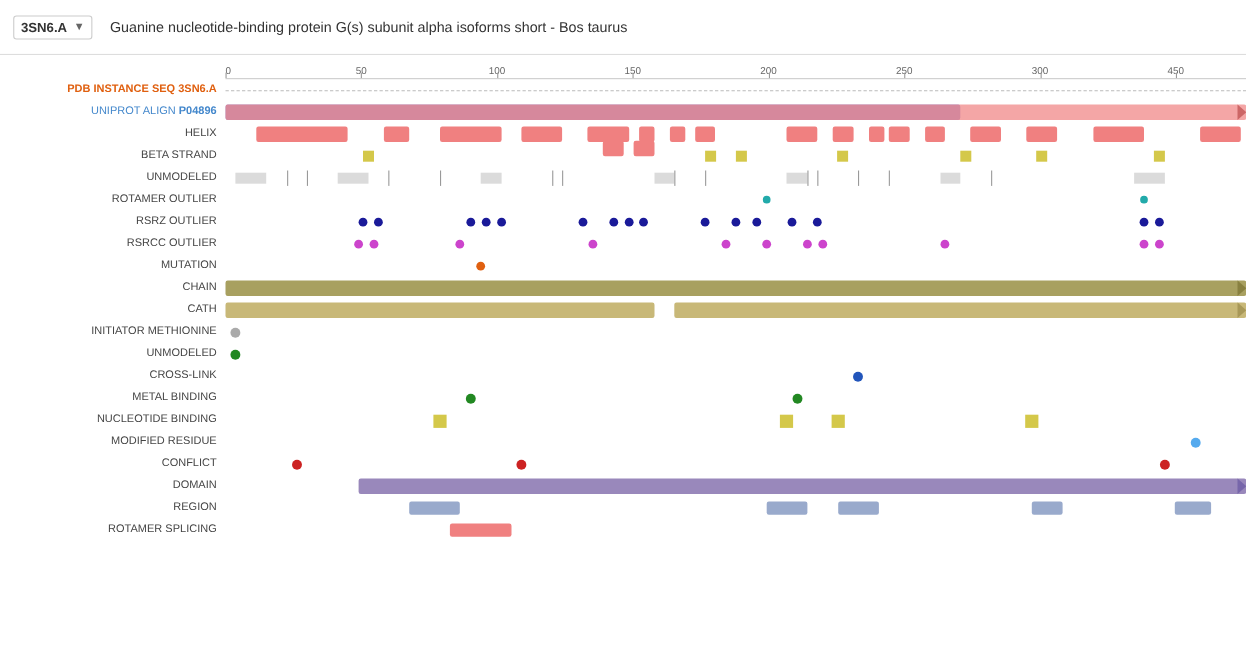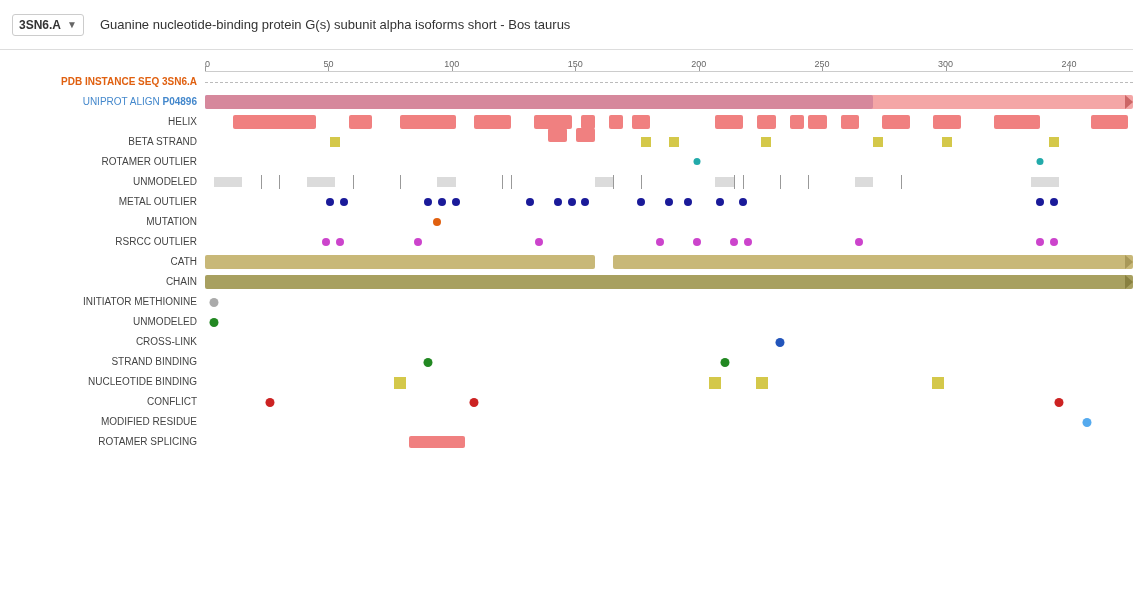--- a/index.html
+++ b/index.html
@@ -56,21 +56,21 @@
         <div class="row-label" style="height:22px;"></div>
         <div style="flex:1; position:relative; height:22px; border-bottom:1px solid #ccc;">
 
           <span style="position:absolute; left:0%; bottom:2px; font-size:9px; color:#666;">0</span>
           <span style="position:absolute; left:13.3%; bottom:2px; font-size:9px; color:#666; transform:translateX(-50%);">50</span>
           <span style="position:absolute; left:26.6%; bottom:2px; font-size:9px; color:#666; transform:translateX(-50%);">100</span>
           <span style="position:absolute; left:39.9%; bottom:2px; font-size:9px; color:#666; transform:translateX(-50%);">150</span>
           <span style="position:absolute; left:53.2%; bottom:2px; font-size:9px; color:#666; transform:translateX(-50%);">200</span>
           <span style="position:absolute; left:66.5%; bottom:2px; font-size:9px; color:#666; transform:translateX(-50%);">250</span>
           <span style="position:absolute; left:79.8%; bottom:2px; font-size:9px; color:#666; transform:translateX(-50%);">300</span>
-          <span style="position:absolute; left:93.1%; bottom:2px; font-size:9px; color:#666; transform:translateX(-50%);">240</span>
+          <span style="position:absolute; left:93.1%; bottom:2px; font-size:9px; color:#666; transform:translateX(-50%);">450</span>
 
           <div style="position:absolute;left:0%;bottom:0;width:1px;height:5px;background:#999;"></div>
           <div style="position:absolute;left:13.3%;bottom:0;width:1px;height:5px;background:#999;"></div>
           <div style="position:absolute;left:26.6%;bottom:0;width:1px;height:5px;background:#999;"></div>
           <div style="position:absolute;left:39.9%;bottom:0;width:1px;height:5px;background:#999;"></div>
           <div style="position:absolute;left:53.2%;bottom:0;width:1px;height:5px;background:#999;"></div>
           <div style="position:absolute;left:66.5%;bottom:0;width:1px;height:5px;background:#999;"></div>
           <div style="position:absolute;left:79.8%;bottom:0;width:1px;height:5px;background:#999;"></div>
           <div style="position:absolute;left:93.1%;bottom:0;width:1px;height:5px;background:#999;"></div>
         </div>
@@ -127,28 +127,20 @@
           <div class="square" style="left:14%;background:#d4c84a;"></div>
           <div class="square" style="left:47.5%;background:#d4c84a;"></div>
           <div class="square" style="left:50.5%;background:#d4c84a;"></div>
           <div class="square" style="left:60.5%;background:#d4c84a;"></div>
           <div class="square" style="left:72.5%;background:#d4c84a;"></div>
           <div class="square" style="left:80%;background:#d4c84a;"></div>
           <div class="square" style="left:91.5%;background:#d4c84a;"></div>
         </div>
       </div>
 
-
-      <div class="row-outer">
-        <div class="row-label">ROTAMER OUTLIER</div>
-        <div class="track">
-          <div class="dot" style="left:53%;background:#22aaaa;width:7px;height:7px;"></div>
-          <div class="dot" style="left:90%;background:#22aaaa;width:7px;height:7px;"></div>
-        </div>
-      </div>
 
       <div class="row-outer">
         <div class="row-label">UNMODELED</div>
         <div class="track">
           <div style="position:absolute;left:1%;width:3%;height:10px;top:5px;background:#ccc;opacity:0.7;"></div>
           <div style="position:absolute;left:6%;width:1px;height:14px;top:3px;background:#999;"></div>
           <div style="position:absolute;left:8%;width:1px;height:14px;top:3px;background:#999;"></div>
           <div style="position:absolute;left:11%;width:3%;height:10px;top:5px;background:#ccc;opacity:0.7;"></div>
           <div style="position:absolute;left:16%;width:1px;height:14px;top:3px;background:#999;"></div>
           <div style="position:absolute;left:21%;width:1px;height:14px;top:3px;background:#999;"></div>
@@ -163,21 +155,29 @@
           <div style="position:absolute;left:58%;width:1px;height:14px;top:3px;background:#999;"></div>
           <div style="position:absolute;left:62%;width:1px;height:14px;top:3px;background:#999;"></div>
           <div style="position:absolute;left:65%;width:1px;height:14px;top:3px;background:#999;"></div>
           <div style="position:absolute;left:70%;width:2%;height:10px;top:5px;background:#ccc;opacity:0.7;"></div>
           <div style="position:absolute;left:75%;width:1px;height:14px;top:3px;background:#999;"></div>
           <div style="position:absolute;left:89%;width:3%;height:10px;top:5px;background:#ccc;opacity:0.7;"></div>
         </div>
       </div>
 
       <div class="row-outer">
-        <div class="row-label">METAL OUTLIER</div>
+        <div class="row-label">ROTAMER OUTLIER</div>
+        <div class="track">
+          <div class="dot" style="left:53%;background:#22aaaa;width:7px;height:7px;"></div>
+          <div class="dot" style="left:90%;background:#22aaaa;width:7px;height:7px;"></div>
+        </div>
+      </div>
+
+      <div class="row-outer">
+        <div class="row-label">RSRZ OUTLIER</div>
         <div class="track">
           <div class="dot" style="left:13.5%;background:#1a1a99;width:8px;height:8px;"></div>
           <div class="dot" style="left:15%;background:#1a1a99;width:8px;height:8px;"></div>
           <div class="dot" style="left:24%;background:#1a1a99;width:8px;height:8px;"></div>
           <div class="dot" style="left:25.5%;background:#1a1a99;width:8px;height:8px;"></div>
           <div class="dot" style="left:27%;background:#1a1a99;width:8px;height:8px;"></div>
           <div class="dot" style="left:35%;background:#1a1a99;width:8px;height:8px;"></div>
           <div class="dot" style="left:38%;background:#1a1a99;width:8px;height:8px;"></div>
           <div class="dot" style="left:39.5%;background:#1a1a99;width:8px;height:8px;"></div>
           <div class="dot" style="left:41%;background:#1a1a99;width:8px;height:8px;"></div>
@@ -185,62 +185,62 @@
           <div class="dot" style="left:50%;background:#1a1a99;width:8px;height:8px;"></div>
           <div class="dot" style="left:52%;background:#1a1a99;width:8px;height:8px;"></div>
           <div class="dot" style="left:55.5%;background:#1a1a99;width:8px;height:8px;"></div>
           <div class="dot" style="left:58%;background:#1a1a99;width:8px;height:8px;"></div>
           <div class="dot" style="left:90%;background:#1a1a99;width:8px;height:8px;"></div>
           <div class="dot" style="left:91.5%;background:#1a1a99;width:8px;height:8px;"></div>
         </div>
       </div>
 
       <div class="row-outer">
-        <div class="row-label">MUTATION</div>
-        <div class="track">
-          <div class="dot" style="left:25%;background:#e06010;width:8px;height:8px;"></div>
-        </div>
-      </div>
-
-      <div class="row-outer">
         <div class="row-label">RSRCC OUTLIER</div>
         <div class="track">
           <div class="dot" style="left:13%;background:#cc44cc;width:8px;height:8px;"></div>
           <div class="dot" style="left:14.5%;background:#cc44cc;width:8px;height:8px;"></div>
           <div class="dot" style="left:23%;background:#cc44cc;width:8px;height:8px;"></div>
           <div class="dot" style="left:36%;background:#cc44cc;width:8px;height:8px;"></div>
           <div class="dot" style="left:49%;background:#cc44cc;width:8px;height:8px;"></div>
           <div class="dot" style="left:53%;background:#cc44cc;width:8px;height:8px;"></div>
           <div class="dot" style="left:57%;background:#cc44cc;width:8px;height:8px;"></div>
           <div class="dot" style="left:58.5%;background:#cc44cc;width:8px;height:8px;"></div>
           <div class="dot" style="left:70.5%;background:#cc44cc;width:8px;height:8px;"></div>
           <div class="dot" style="left:90%;background:#cc44cc;width:8px;height:8px;"></div>
           <div class="dot" style="left:91.5%;background:#cc44cc;width:8px;height:8px;"></div>
         </div>
       </div>
 
       <div class="row-outer">
+        <div class="row-label">MUTATION</div>
+        <div class="track">
+          <div class="dot" style="left:25%;background:#e06010;width:8px;height:8px;"></div>
+        </div>
+      </div>
+
+      <div class="row-outer">
+        <div class="row-label">CHAIN</div>
+        <div class="track">
+          <div class="bar" style="left:0%;width:100%;background:#a8a060;height:14px;"></div>
+          <div style="position:absolute;right:0;top:3px;width:0;height:0;border-top:7px solid transparent;border-bottom:7px solid transparent;border-left:8px solid #888040;"></div>
+        </div>
+      </div>
+
+      <div class="row-outer">
         <div class="row-label">CATH</div>
         <div class="track">
 
           <div class="bar" style="left:0%;width:42%;background:#c8b878;height:14px;"></div>
           <div class="bar" style="left:44%;width:56%;background:#c8b878;height:14px;"></div>
           <div style="position:absolute;right:0;top:3px;width:0;height:0;border-top:7px solid transparent;border-bottom:7px solid transparent;border-left:8px solid #a89858;"></div>
         </div>
       </div>
 
       <div class="row-outer">
-        <div class="row-label">CHAIN</div>
-        <div class="track">
-          <div class="bar" style="left:0%;width:100%;background:#a8a060;height:14px;"></div>
-          <div style="position:absolute;right:0;top:3px;width:0;height:0;border-top:7px solid transparent;border-bottom:7px solid transparent;border-left:8px solid #888040;"></div>
-        </div>
-      </div>
-
-      <div class="row-outer">
         <div class="row-label">INITIATOR METHIONINE</div>
         <div class="track">
           <div class="dot" style="left:1%;background:#aaaaaa;width:9px;height:9px;"></div>
         </div>
       </div>
 
       <div class="row-outer">
         <div class="row-label">UNMODELED</div>
         <div class="track">
           <div class="dot" style="left:1%;background:#228822;width:9px;height:9px;"></div>
@@ -248,54 +248,71 @@
       </div>
 
       <div class="row-outer">
         <div class="row-label">CROSS-LINK</div>
         <div class="track">
           <div class="dot" style="left:62%;background:#2255bb;width:9px;height:9px;"></div>
         </div>
       </div>
 
       <div class="row-outer">
-        <div class="row-label">STRAND BINDING</div>
+        <div class="row-label">METAL BINDING</div>
         <div class="track">
           <div class="dot" style="left:24%;background:#228822;width:9px;height:9px;"></div>
           <div class="dot" style="left:56%;background:#228822;width:9px;height:9px;"></div>
         </div>
       </div>
 
       <div class="row-outer">
         <div class="row-label">NUCLEOTIDE BINDING</div>
         <div class="track">
           <div class="square" style="left:21%;background:#d4c84a;width:12px;height:12px;"></div>
           <div class="square" style="left:55%;background:#d4c84a;width:12px;height:12px;"></div>
           <div class="square" style="left:60%;background:#d4c84a;width:12px;height:12px;"></div>
           <div class="square" style="left:79%;background:#d4c84a;width:12px;height:12px;"></div>
         </div>
       </div>
 
       <div class="row-outer">
+        <div class="row-label">MODIFIED RESIDUE</div>
+        <div class="track">
+          <div class="dot" style="left:95%;background:#55aaee;width:9px;height:9px;"></div>
+        </div>
+      </div>
+
+      <div class="row-outer">
         <div class="row-label">CONFLICT</div>
         <div class="track">
           <div class="dot" style="left:7%;background:#cc2222;width:9px;height:9px;"></div>
           <div class="dot" style="left:29%;background:#cc2222;width:9px;height:9px;"></div>
           <div class="dot" style="left:92%;background:#cc2222;width:9px;height:9px;"></div>
         </div>
       </div>
 
       <div class="row-outer">
-        <div class="row-label">MODIFIED RESIDUE</div>
-        <div class="track">
-          <div class="dot" style="left:95%;background:#55aaee;width:9px;height:9px;"></div>
-        </div>
-      </div>
-
-
+        <div class="row-label">DOMAIN</div>
+        <div class="track">
+          <div class="bar" style="left:13%;width:87%;background:#9988bb;height:14px;"></div>
+          <div style="position:absolute;right:0;top:3px;width:0;height:0;border-top:7px solid transparent;border-bottom:7px solid transparent;border-left:8px solid #7766aa;"></div>
+        </div>
+      </div>
+
+      <div class="row-outer">
+        <div class="row-label">REGION</div>
+        <div class="track">
+          <div class="bar" style="left:18%;width:5%;background:#99aacc;height:12px;top:4px;"></div>
+          <div class="bar" style="left:53%;width:4%;background:#99aacc;height:12px;top:4px;"></div>
+          <div class="bar" style="left:60%;width:4%;background:#99aacc;height:12px;top:4px;"></div>
+          <div class="bar" style="left:79%;width:3%;background:#99aacc;height:12px;top:4px;"></div>
+          <div class="bar" style="left:93%;width:3.5%;background:#99aacc;height:12px;top:4px;"></div>
+        </div>
+      </div>
 
       <div class="row-outer">
         <div class="row-label">ROTAMER SPLICING</div>
         <div class="track">
           <div class="bar" style="left:22%;width:6%;background:#f08080;height:12px;top:4px;"></div>
         </div>
       </div>
 
     </div>
   </div>

